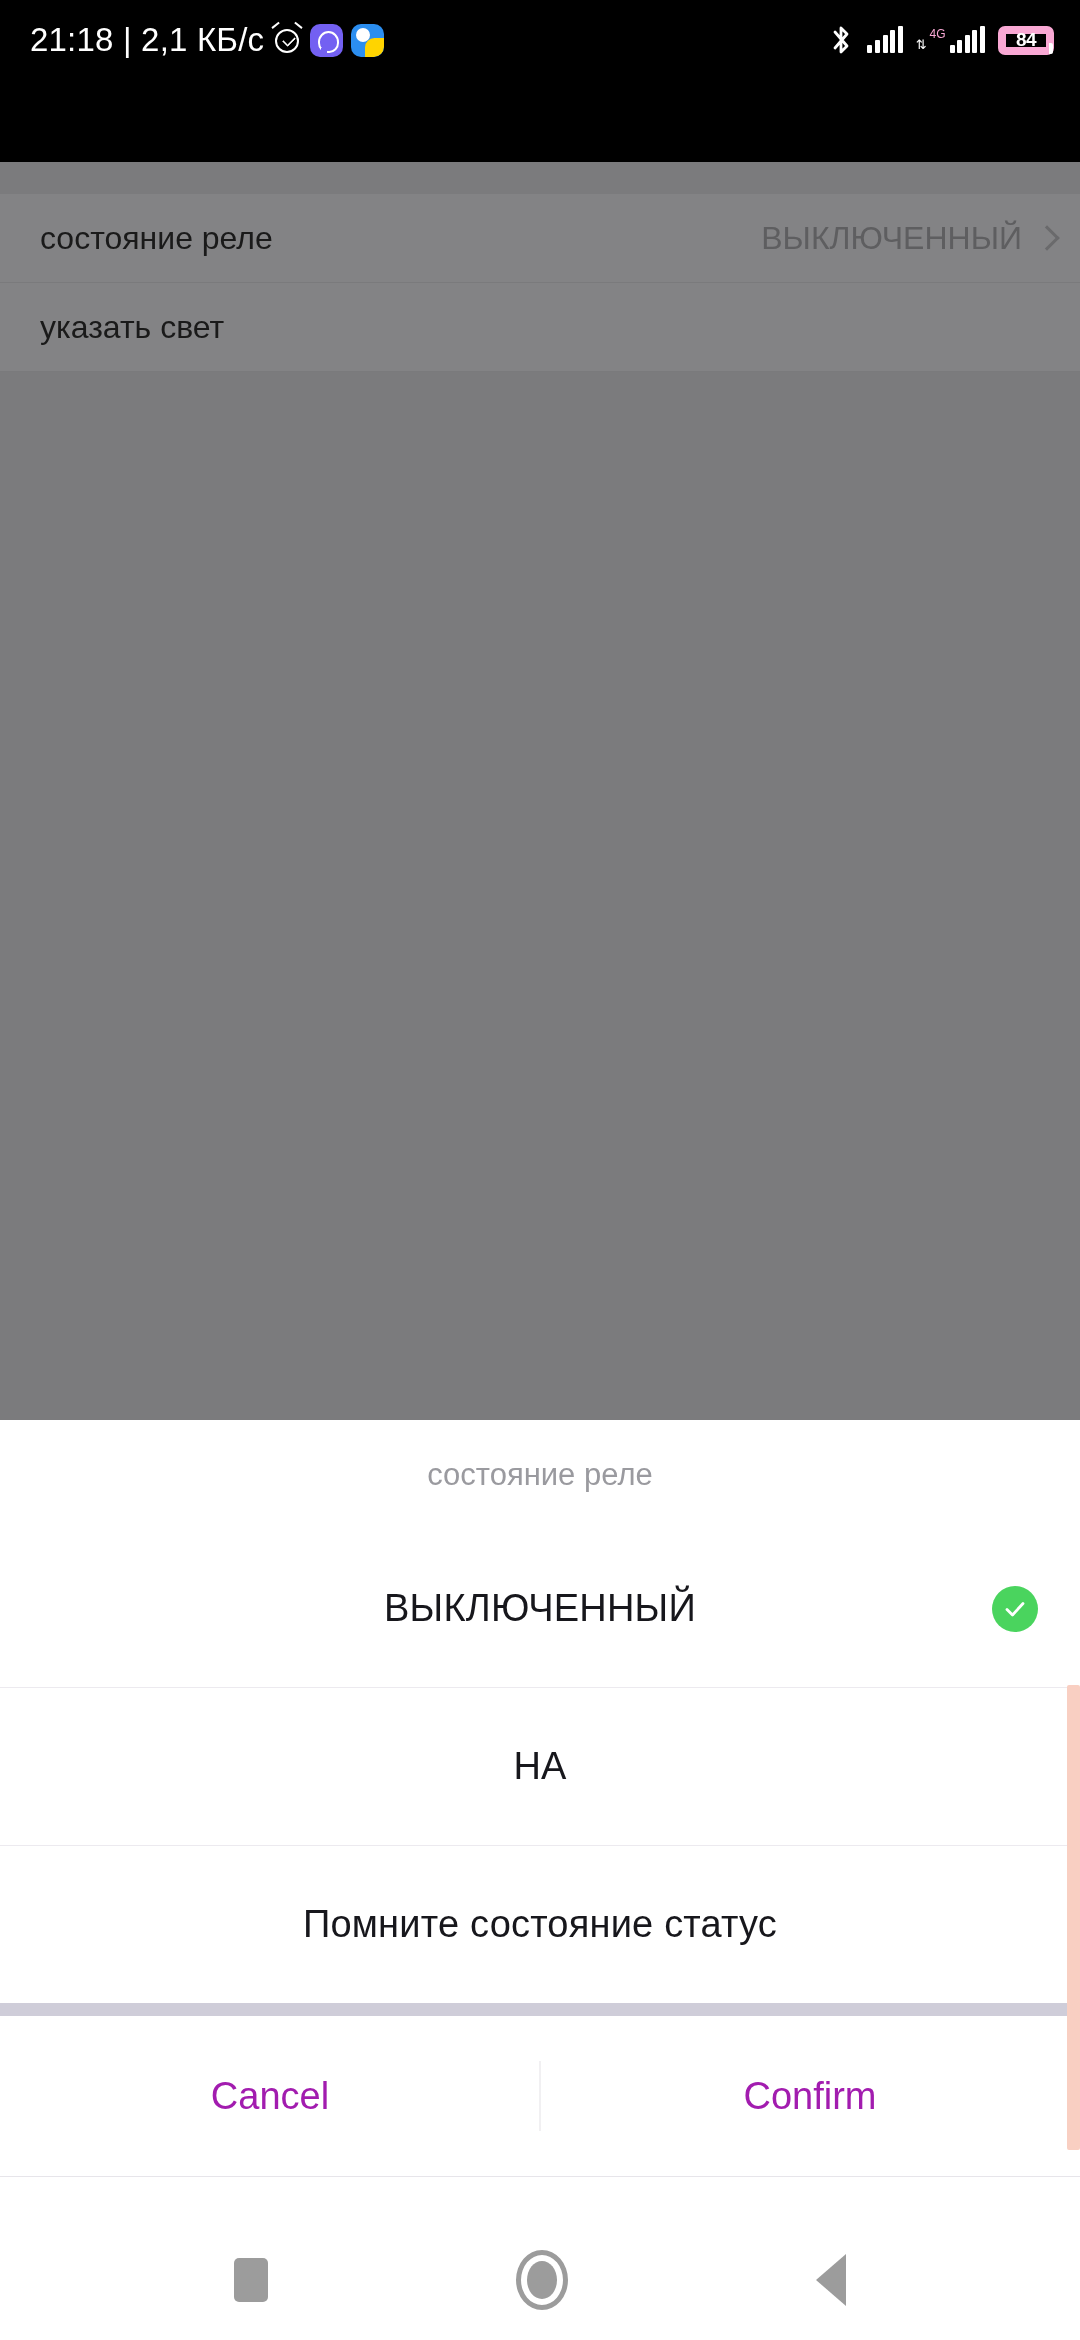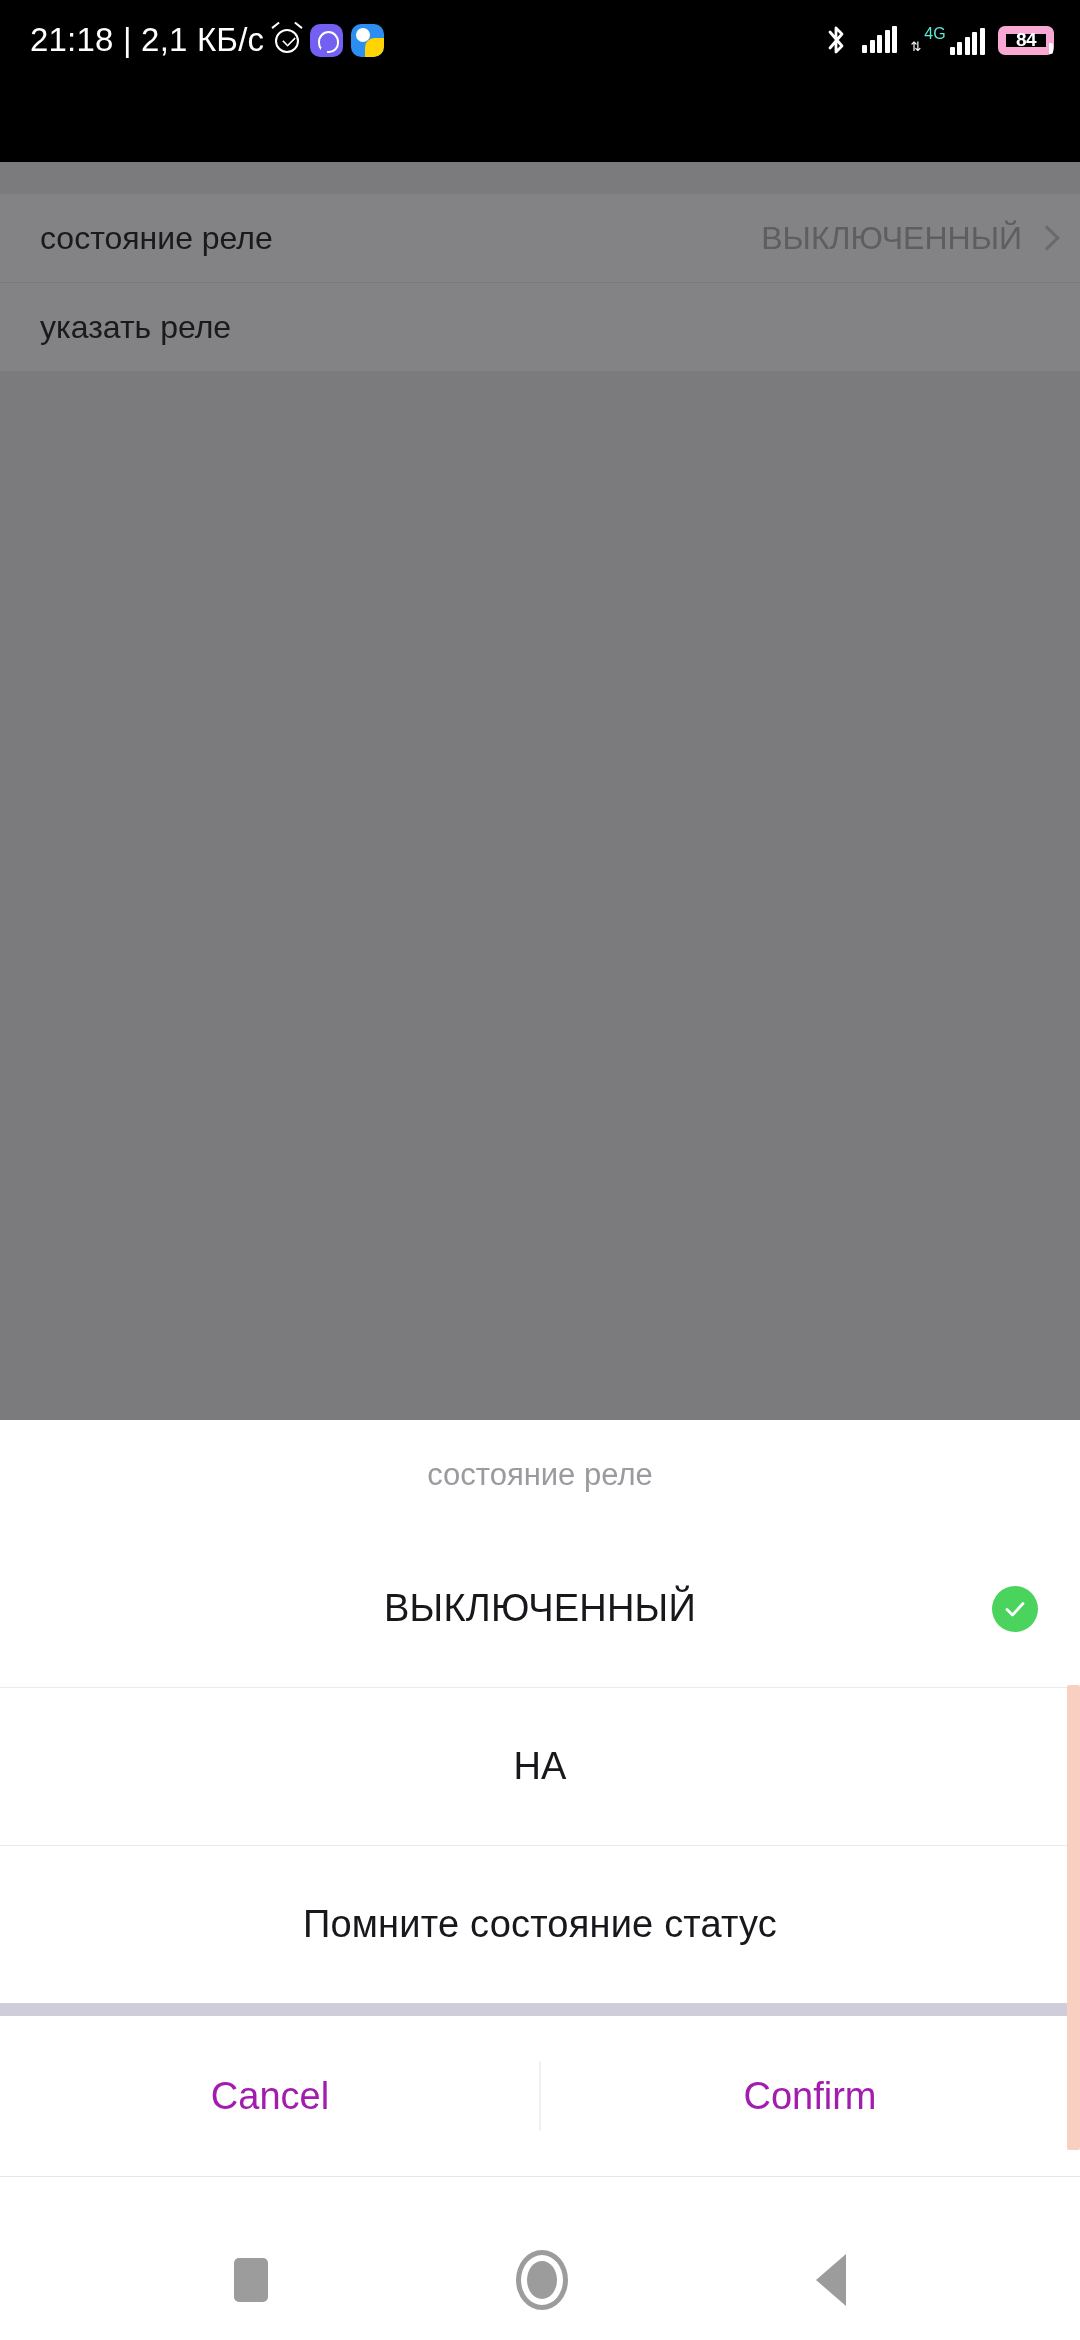--- a/index.html
+++ b/index.html
@@ -58,21 +58,21 @@
   .bt-icon { width:26px; height:32px; position:relative; }
   .bt-icon svg { display:block; }
   .sig { display:flex; align-items:flex-end; gap:2.6px; height:26px; }
   .sig i { display:block; width:5px; background:#fff; border-radius:1px; }
   .sig i:nth-child(1){ height:8px; }
   .sig i:nth-child(2){ height:13px; }
   .sig i:nth-child(3){ height:18px; }
   .sig i:nth-child(4){ height:23px; }
   .sig i:nth-child(5){ height:27px; }
   .sig2wrap { display:flex; align-items:flex-end; gap:4px; }
-  .gtag { font-size:16px; line-height:1; margin-bottom:13px; color:#5eead4; }
+  .gtag { font-size:12px; line-height:1; margin-bottom:13px; color:#f9a8d4; }
   .arrows { font-size:13px; line-height:1; margin-bottom:2px; color:#fff; letter-spacing:-1px; }
   .battery {
     width:56px; height:29px; border:8px solid #f9a8d4; border-radius:7px;
     position:relative; display:flex; align-items:center; justify-content:center;
   }
   .battery::after {
     content:""; position:absolute; right:-7px; top:9px; width:4px; height:11px;
     background:#fff; border-radius:0 2px 2px 0;
   }
   .battery span { font-size:19px; color:#fff; font-weight:bold; letter-spacing:-0.5px; }
@@ -224,21 +224,21 @@
       <span class="label">состояние реле</span>
       <span class="right">
         <span class="value">ВЫКЛЮЧЕННЫЙ</span>
         <span class="chev"></span>
       </span>
     </div>
 
     <div class="row-sep"></div>
 
     <div class="list-row">
-      <span class="label">указать реле</span>
+      <span class="label">указать свет</span>
     </div>
 
     <div class="row-sep"></div>
   </div>
 
   <div class="sheet">
     <div class="sheet-title">состояние реле</div>
 
     <div class="options">
       <div class="option">

